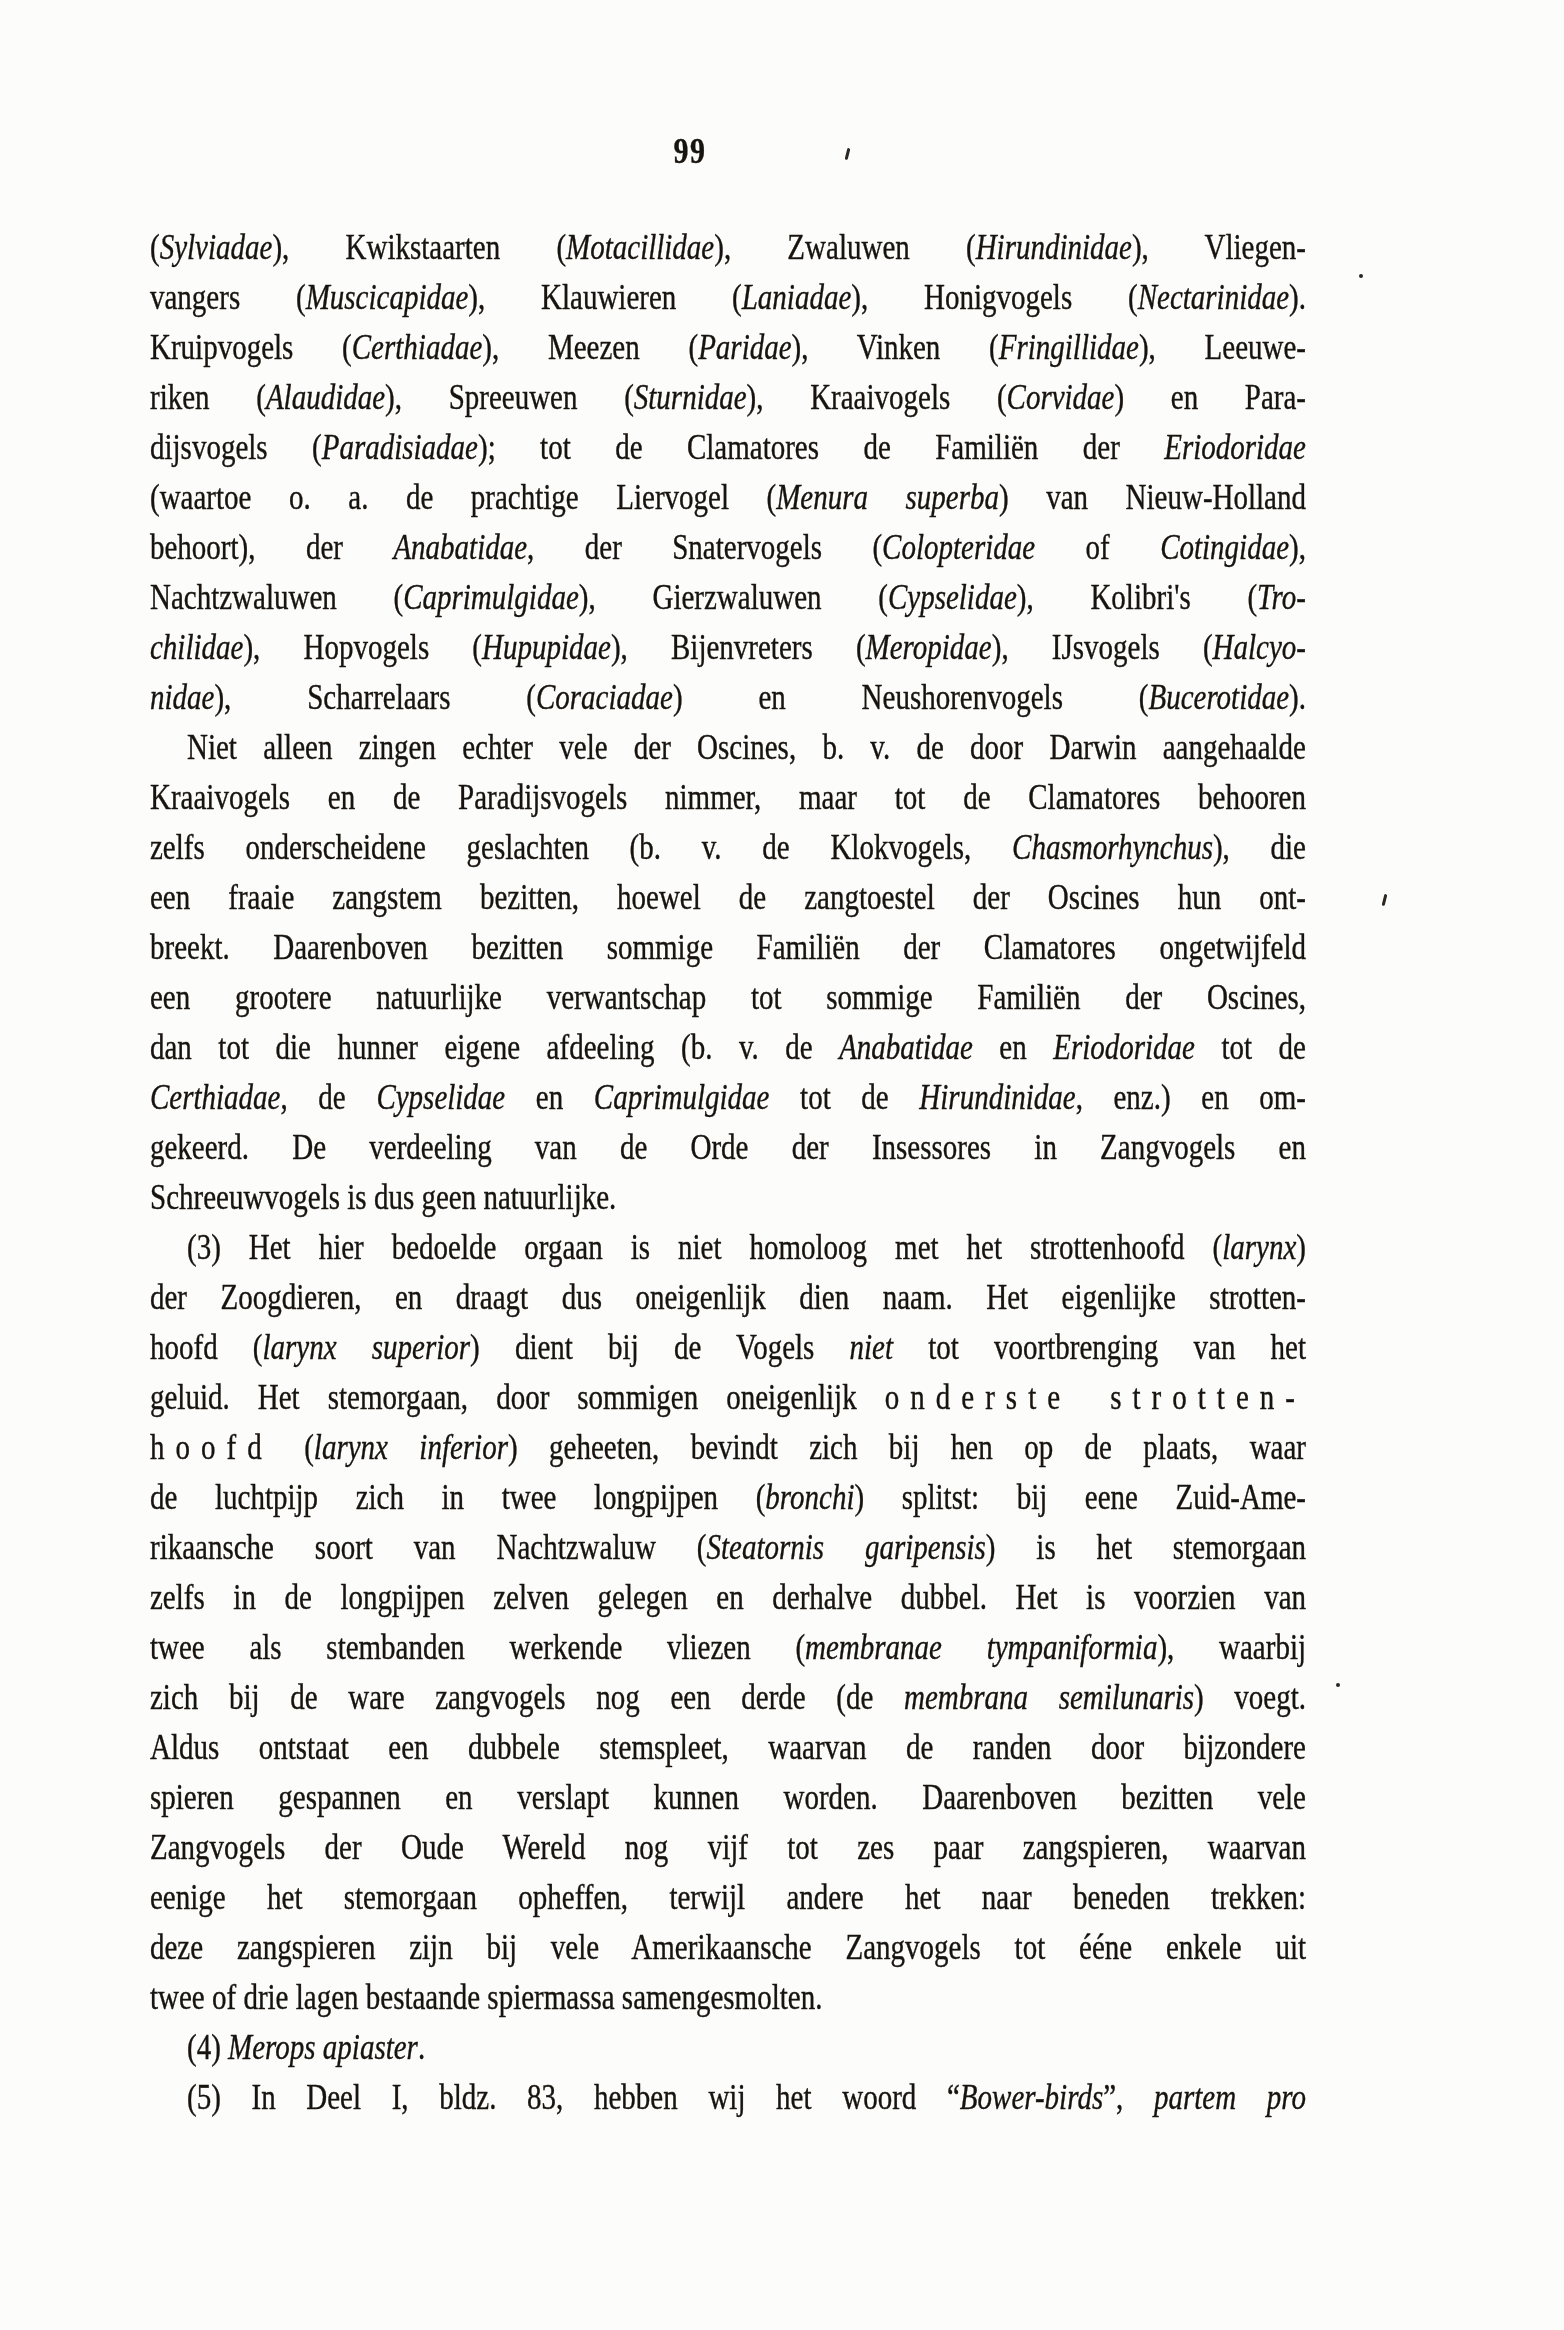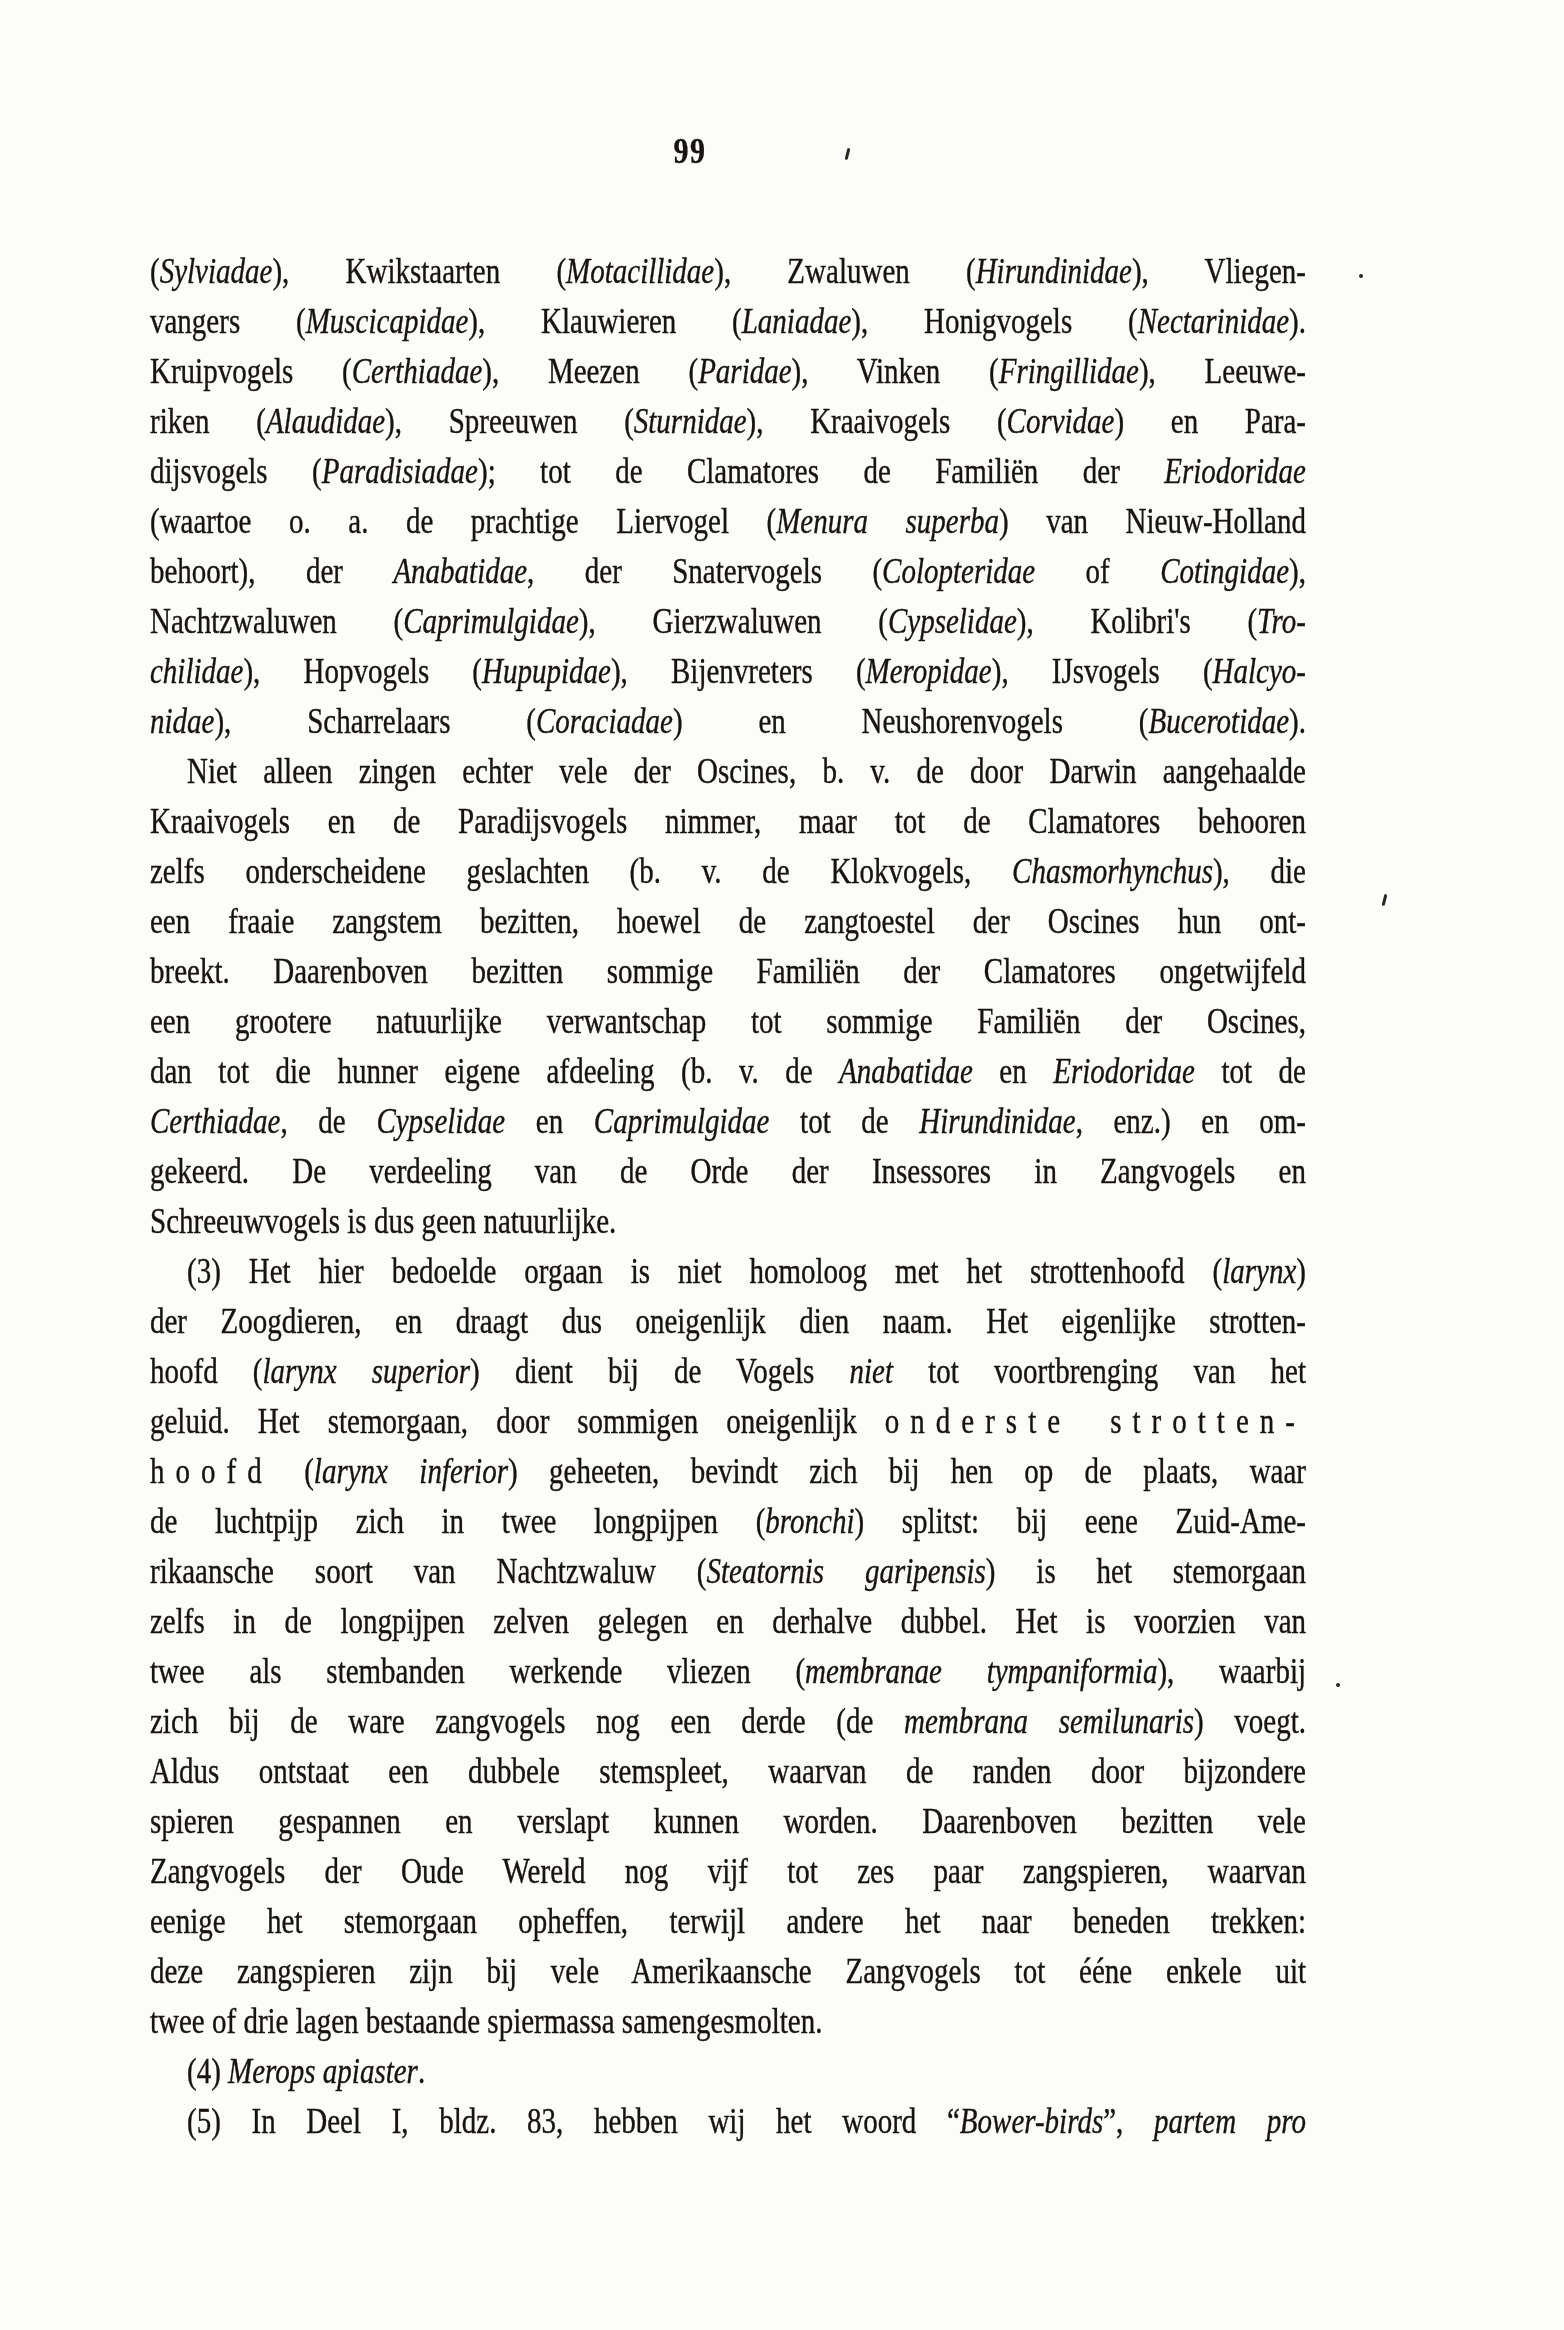--- a/index.html
+++ b/index.html
@@ -16,21 +16,21 @@
   .pageno{
     position:absolute;
     top:134px;left:690px;
     transform:translateX(-50%) scaleY(1.2);
     font-size:30px;
     font-weight:bold;
     letter-spacing:1.4px;
   }
   .text-block{
     position:absolute;
-    left:150px;top:221px;width:1156px;margin-top:24px;
+    left:150px;top:221px;width:1156px;
   }
   .line{
     height:50px;
     line-height:50px;
     font-size:29px;
     text-align:justify;
     text-align-last:justify;
     -moz-text-align-last:justify;
     transform:scaleY(1.26);
   }

